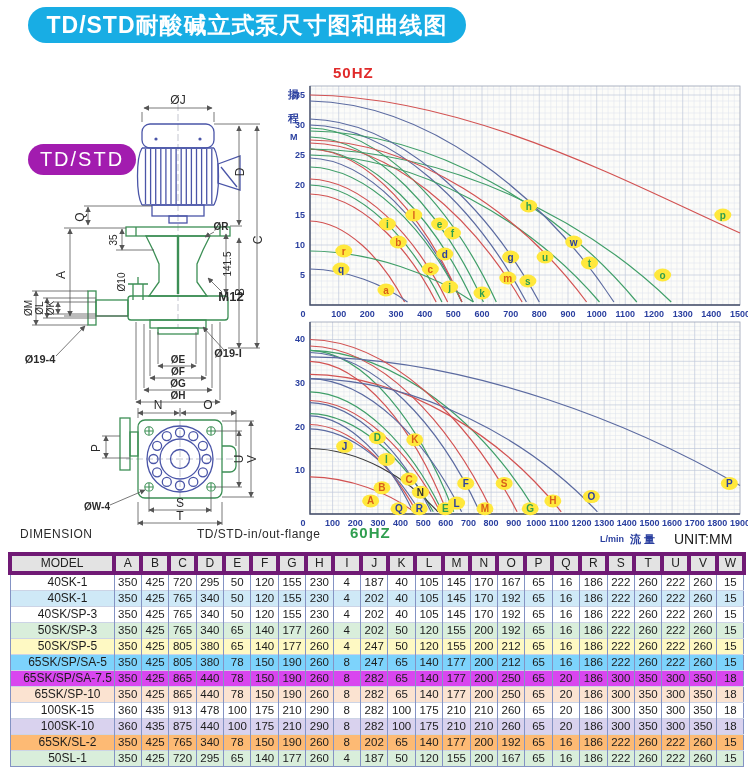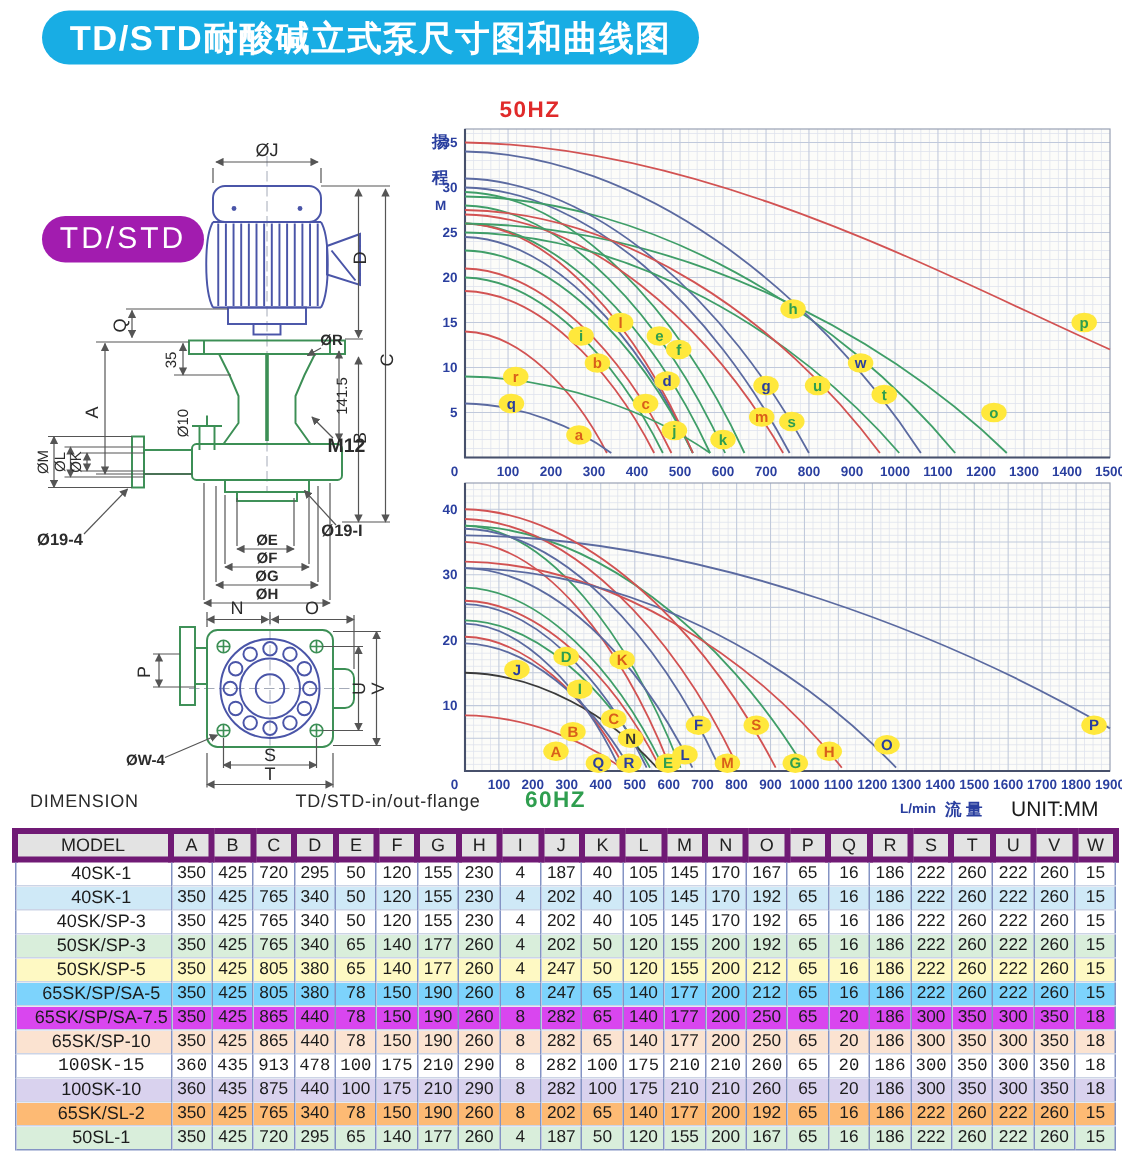--- a/index.html
+++ b/index.html
@@ -645,21 +645,21 @@
         <td>250</td>
         <td>65</td>
         <td>20</td>
         <td>186</td>
         <td>300</td>
         <td>350</td>
         <td>300</td>
         <td>350</td>
         <td>18</td>
       </tr>
-      <tr style="background: rgb(255, 255, 255); font-family: Liberation Mono, monospace;">
+      <tr style="background: rgb(255, 255, 255);">
         <td class="model">100SK-15</td>
         <td>360</td>
         <td>435</td>
         <td>913</td>
         <td>478</td>
         <td>100</td>
         <td>175</td>
         <td>210</td>
         <td>290</td>
         <td>8</td>

